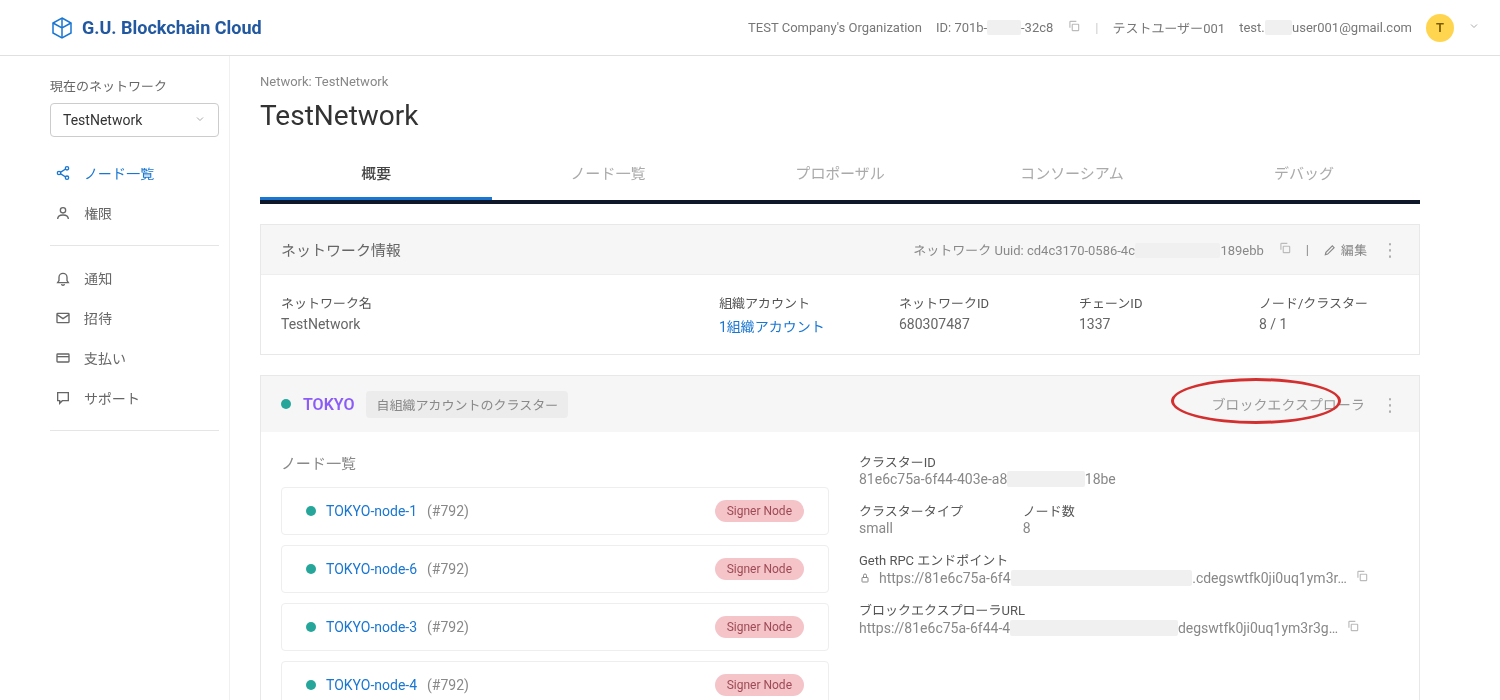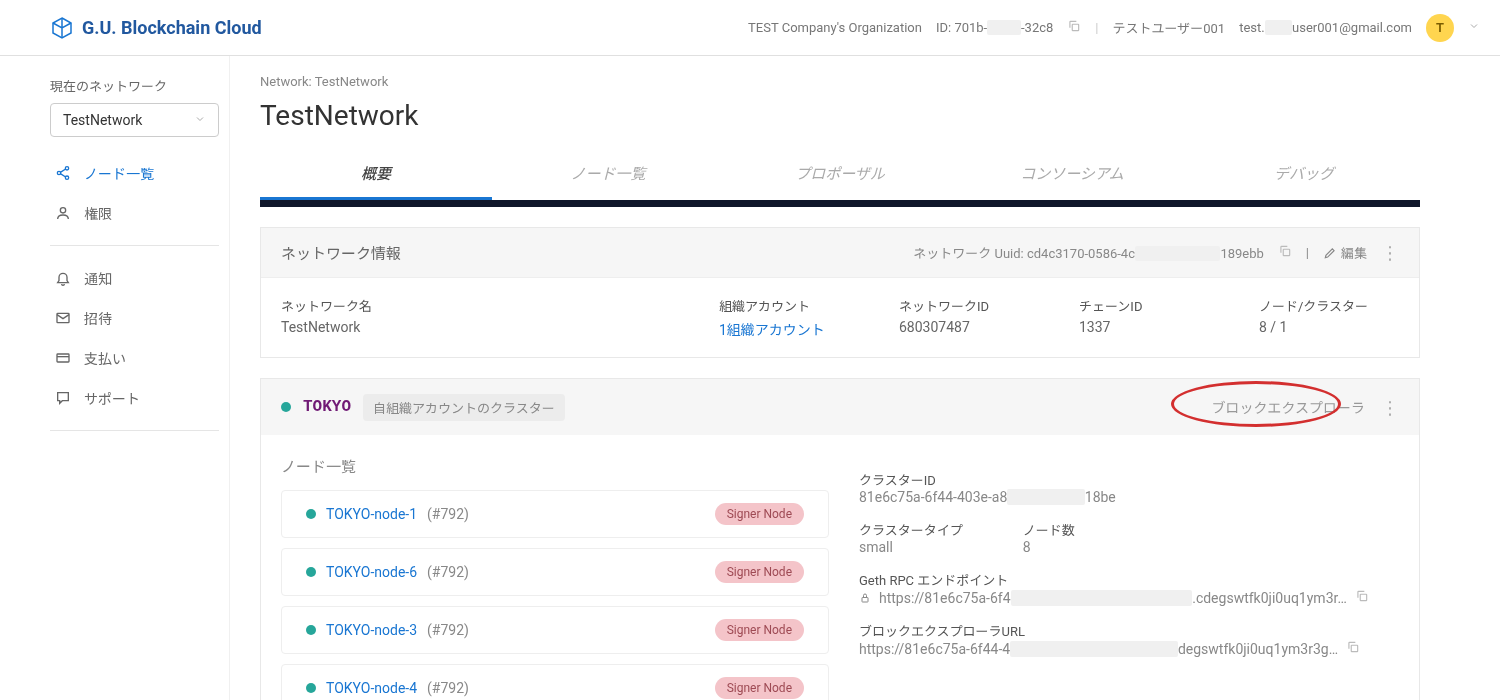--- a/index.html
+++ b/index.html
@@ -15,50 +15,50 @@
 .sidebar { width: 230px; padding: 20px 10px 20px 50px; border-right: 1px solid #f0f0f0; min-height: 644px; }
 .side-label { font-size: 13px; color: #666; margin-bottom: 8px; }
 .select { border: 1px solid #ccc; border-radius: 4px; padding: 8px 12px; display: flex; align-items: center; justify-content: space-between; cursor: pointer; margin-bottom: 16px; }
 .nav-item { display: flex; align-items: center; gap: 12px; padding: 10px 4px; color: #666; cursor: pointer; font-size: 14px; }
 .nav-item.active { color: #1976d2; }
 .nav-item .ic { width: 18px; display: flex; justify-content: center; }
 .nav-sep { border-top: 1px solid #e5e5e5; margin: 12px 0; }
 .main { flex: 1; padding: 18px 30px; background: #fff; max-width: 1220px; }
 .crumb { color: #888; font-size: 13px; margin-bottom: 10px; }
 .page-title { font-size: 28px; font-weight: 400; color: #333; margin-bottom: 16px; }
-.tabs { display: flex; border-bottom: 7px solid #0f172a; margin-bottom: 20px; font-style: italic; }
+.tabs { display: flex; border-bottom: 4px solid #0f172a; margin-bottom: 20px; }
 .tab { flex: 1; text-align: center; padding: 14px 0; color: #aaa; cursor: pointer; font-size: 15px; }
 .tab.active { color: #444; border-bottom: 3px solid #1976d2; font-weight: 500; }
 .card { border: 1px solid #e8e8e8; border-radius: 0; margin-bottom: 20px; }
 .card-head { background: #f6f6f6; padding: 14px 20px; display: flex; align-items: center; justify-content: space-between; border-bottom: 1px solid #eee; }
 .card-head-left { display: flex; align-items: center; gap: 12px; color: #666; font-size: 15px; }
 .card-head-right { display: flex; align-items: center; gap: 14px; color: #888; font-size: 13px; }
 .card-body { padding: 18px 20px; display: flex; gap: 40px; }
 .info-block { min-width: 140px; }
 .info-label { color: #555; font-size: 13px; margin-bottom: 4px; }
 .info-value { color: #666; font-size: 14px; }
 .info-link { color: #1976d2; }
 .cluster-head { background: #f6f6f6; padding: 14px 20px; display: flex; align-items: center; justify-content: space-between; }
 .cluster-left { display: flex; align-items: center; gap: 12px; }
 .dot { width: 10px; height: 10px; border-radius: 50%; background: #26a69a; }
-.cluster-name { color: #701a75; font-weight: 600; font-size: 16px; font-family: Liberation Mono, monospace; }
+.cluster-name { color: #8b5cf6; font-weight: 600; font-size: 16px; }
 .chip { background: #ececec; color: #888; padding: 4px 10px; border-radius: 4px; font-size: 13px; }
 .cluster-right { display: flex; align-items: center; gap: 8px; position: relative; }
 .block-explorer-btn { color: #999; font-size: 14px; cursor: pointer; padding: 4px 8px; }
 .ellipse-hl { position: absolute; width: 170px; height: 46px; border: 3px solid #d32f2f; border-radius: 50%; left: -32px; top: -12px; pointer-events: none; }
 .cluster-body { display: flex; padding: 20px; gap: 30px; }
 .node-list { flex: 1; }
 .node-list-title { color: #888; margin-bottom: 14px; font-size: 15px; }
 .node-row { border: 1px solid #eee; border-radius: 4px; padding: 12px 24px; display: flex; align-items: center; gap: 10px; margin-bottom: 10px; }
 .node-dot { width: 10px; height: 10px; border-radius: 50%; background: #26a69a; }
 .node-name { color: #1976d2; }
 .node-id { color: #888; }
 .badge-signer { background: #f4c4c9; color: #9e4a54; padding: 4px 12px; border-radius: 12px; font-size: 12px; margin-left: auto; }
 .cluster-info { width: 540px; font-size: 14px; }
-.ci-row { margin-bottom: 14px; margin-top: 15px; }
+.ci-row { margin-bottom: 14px; }
 .ci-label { color: #555; font-size: 13px; }
 .ci-value { color: #888; }
 .ci-pair { display: flex; gap: 60px; }
 .kebab { color: #aaa; cursor: pointer; font-size: 18px; }
 .copy-ic, .link-ic { color: #bbb; cursor: pointer; }
 .edit-link { color: #888; cursor: pointer; display: flex; align-items: center; gap: 4px; text-align: center; }
 .mask { background: #f0f0f0; color: #f0f0f0; padding: 0 4px; border-radius: 2px; }
 </style>
 </head>
 <body>

